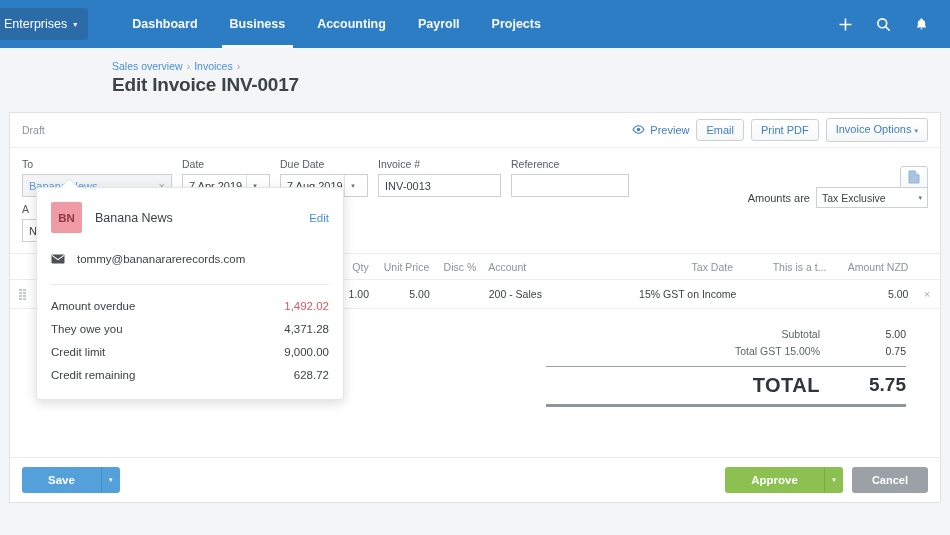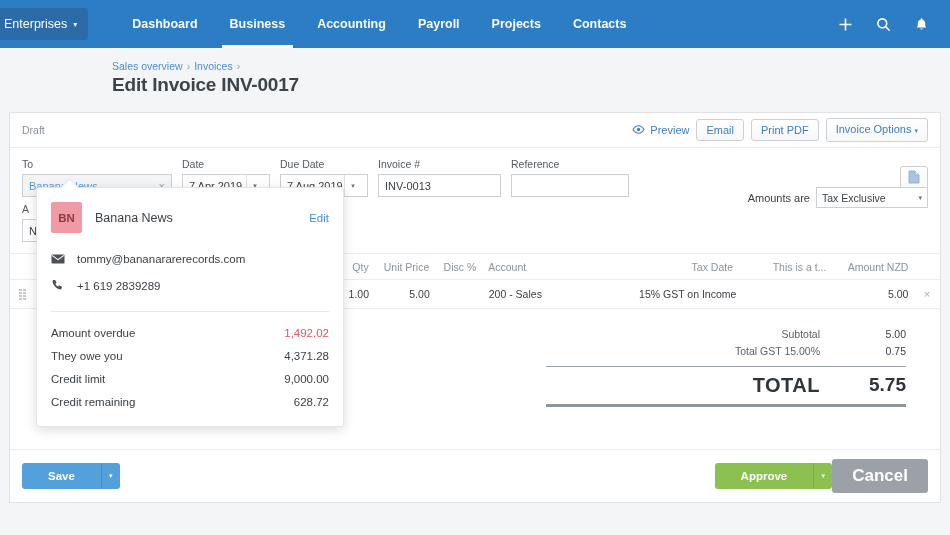--- a/index.html
+++ b/index.html
@@ -194,41 +194,40 @@
     color: #fff; font-size: 11.5px; font-weight: bold;
     padding: 7px 26px; display: flex; align-items: center;
   }
   .split .arr {
     width: 19px; display: flex; align-items: center; justify-content: center;
     font-size: 7px; color: #fff;
   }
   .blue .main { background: #53a0da; } .blue .arr { background: #53a0da; border-left: 1px solid #3f8dc9; }
   .green .main { background: #8cc152; } .green .arr { background: #8cc152; border-left: 1px solid #79ae42; }
   .cancel-btn {
-    background: #9ba1a6; color: #fff; font-size: 17px; font-weight: bold;
-    padding: 7px 20px; border-radius: 3px; margin-left: 0;
+    background: #9ba1a6; color: #fff; font-size: 11px; font-weight: bold;
+    padding: 7px 20px; border-radius: 3px; margin-left: 9px;
   }
   .footer-right { margin-left: auto; display: flex; align-items: center; }
 </style>
 </head>
 <body>
 
 <div class="topnav">
   <div class="org-pill">
     <span>Enterprises</span>
     <span class="caret">▾</span>
   </div>
 
   <div class="nav-items">
     <div class="nav-item">Dashboard</div>
     <div class="nav-item active">Business</div>
     <div class="nav-item">Accounting</div>
     <div class="nav-item">Payroll</div>
     <div class="nav-item">Projects</div>
-    <div class="nav-item">Contacts</div>
   </div>
 
   <div class="nav-right">
     <div class="nav-ico">
       <svg width="15" height="15" viewBox="0 0 15 15">
           <path d="M7.5 1.5v12M1.5 7.5h12" stroke="#fff" stroke-width="1.6" fill="none"></path>
         </svg>
     </div>
     <div class="nav-ico">
       <svg width="15" height="15" viewBox="0 0 15 15">
@@ -402,28 +401,20 @@
     <div class="pu-contact">
       <div class="pu-line">
         <div class="pu-ico">
           <svg width="14" height="10" viewBox="0 0 14 10">
               <rect x=".5" y=".5" width="13" height="9" rx="1" fill="#4a5157"></rect>
               <path d="M1 1.4l6 4.2 6-4.2" stroke="#fff" stroke-width="1.1" fill="none"></path>
             </svg>
         </div>
         <div class="pu-txt">tommy@bananararerecords.com</div>
       </div>
-      <div class="pu-line">
-        <div class="pu-ico">
-          <svg width="13" height="13" viewBox="0 0 13 13">
-              <path d="M3.3 1.1c.5-.3 1 0 1.2.4l.9 1.7c.2.4.1.8-.2 1l-.8.6c.4 1.2 1.5 2.3 2.7 2.8l.6-.8c.3-.3.7-.4 1.1-.2l1.7.9c.4.2.6.8.4 1.2l-.5 1c-.3.5-.9.8-1.5.7C5.6 9.9 2.2 6.5 1.5 2.6c-.1-.6.2-1.2.7-1.5z" fill="#4a5157"></path>
-            </svg>
-        </div>
-        <div class="pu-txt">+1 619 2839289</div>
-      </div>
     </div>
     <div class="pu-div"></div>
     <div class="pu-fin">
       <div class="fin-row">
         <span>Amount overdue</span>
         <span class="fv neg">1,492.02</span>
       </div>
       <div class="fin-row">
         <span>They owe you</span>
         <span class="fv">4,371.28</span>

